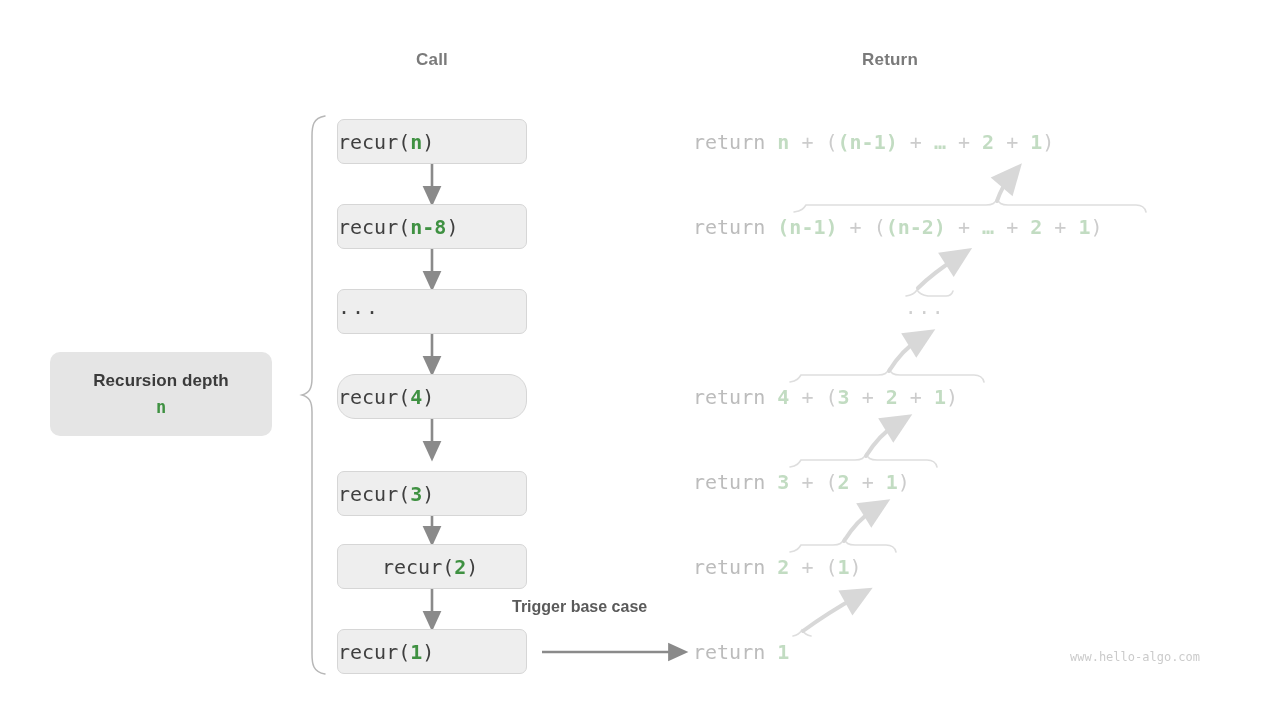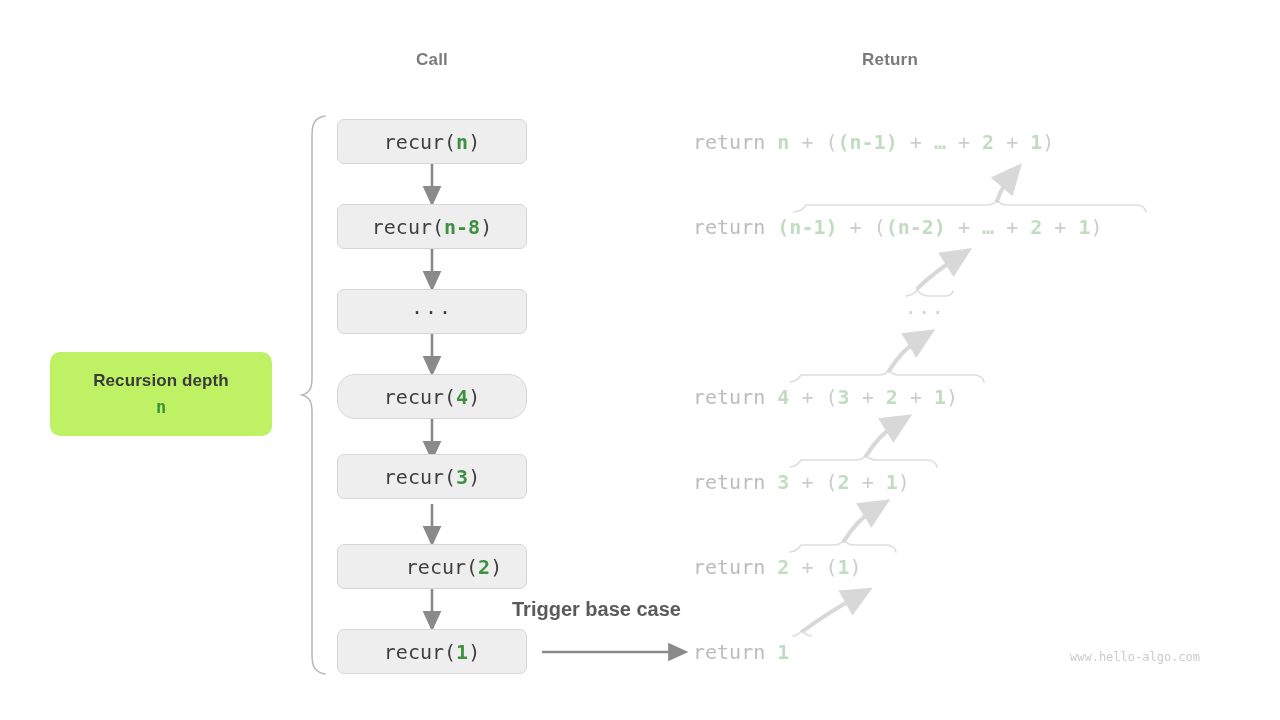--- a/index.html
+++ b/index.html
@@ -40,21 +40,21 @@
     position: absolute;
     left: 337px;
     width: 190px;
     height: 45px;
     box-sizing: border-box;
     background: #eeeeee;
     border: 1.4px solid #d6d6d6;
     border-radius: 7px;
     display: flex;
     align-items: center;
-    justify-content: center;
+    justify-content: flex-start;
   }
   .call-text {
     font-family: "DejaVu Sans Mono", "Liberation Mono", monospace;
     font-size: 20px;
     color: #3f3f3f;
     white-space: pre;
     letter-spacing: 0px;
   }
   .call-text .arg { color: #3f9142; font-weight: bold; }
   .dots-box-text {
@@ -92,21 +92,21 @@
     letter-spacing: 2px;
   }
 
   
   #depth-card {
     position: absolute;
     left: 50px;
     top: 352px;
     width: 222px;
     height: 84px;
-    background: #bef264;
+    background: #e5e5e5;
     border-radius: 10px;
     display: flex;
     flex-direction: column;
     align-items: center;
     justify-content: center;
   }
   #depth-title {
     font-family: "Liberation Sans", sans-serif;
     font-size: 17px;
     font-weight: bold;
@@ -120,21 +120,21 @@
     font-weight: bold;
     color: #3f9142;
   }
 
   
   #base-case-label {
     position: absolute;
     left: 512px;
     top: 598px;
     font-family: "Liberation Sans", sans-serif;
-    font-size: 20px;
+    font-size: 16px;
     font-weight: bold;
     color: #5a5a5a;
     white-space: nowrap;
   }
 
   
   #watermark {
     position: absolute;
     left: 1070px;
     top: 650px;
@@ -271,21 +271,21 @@
       </div>
       <div class="call-box" style="top: 204px;">
         <div class="call-text"><span>recur(</span><span class="arg">n-8</span><span>)</span></div>
       </div>
       <div class="call-box" style="top: 289px;">
         <div class="dots-box-text">...</div>
       </div>
       <div class="call-box" style="top: 374px; border-radius: 18px;">
         <div class="call-text"><span>recur(</span><span class="arg">4</span><span>)</span></div>
       </div>
-      <div class="call-box" style="top: 454px;">
+      <div class="call-box" style="top: 471px;">
         <div class="call-text"><span>recur(</span><span class="arg">3</span><span>)</span></div>
       </div>
       <div class="call-box" style="top: 544px; padding-left: 44px;">
         <div class="call-text"><span>recur(</span><span class="arg">2</span><span>)</span></div>
       </div>
       <div class="call-box" style="top: 629px;">
         <div class="call-text"><span>recur(</span><span class="arg">1</span><span>)</span></div>
       </div>
     </div>
 

